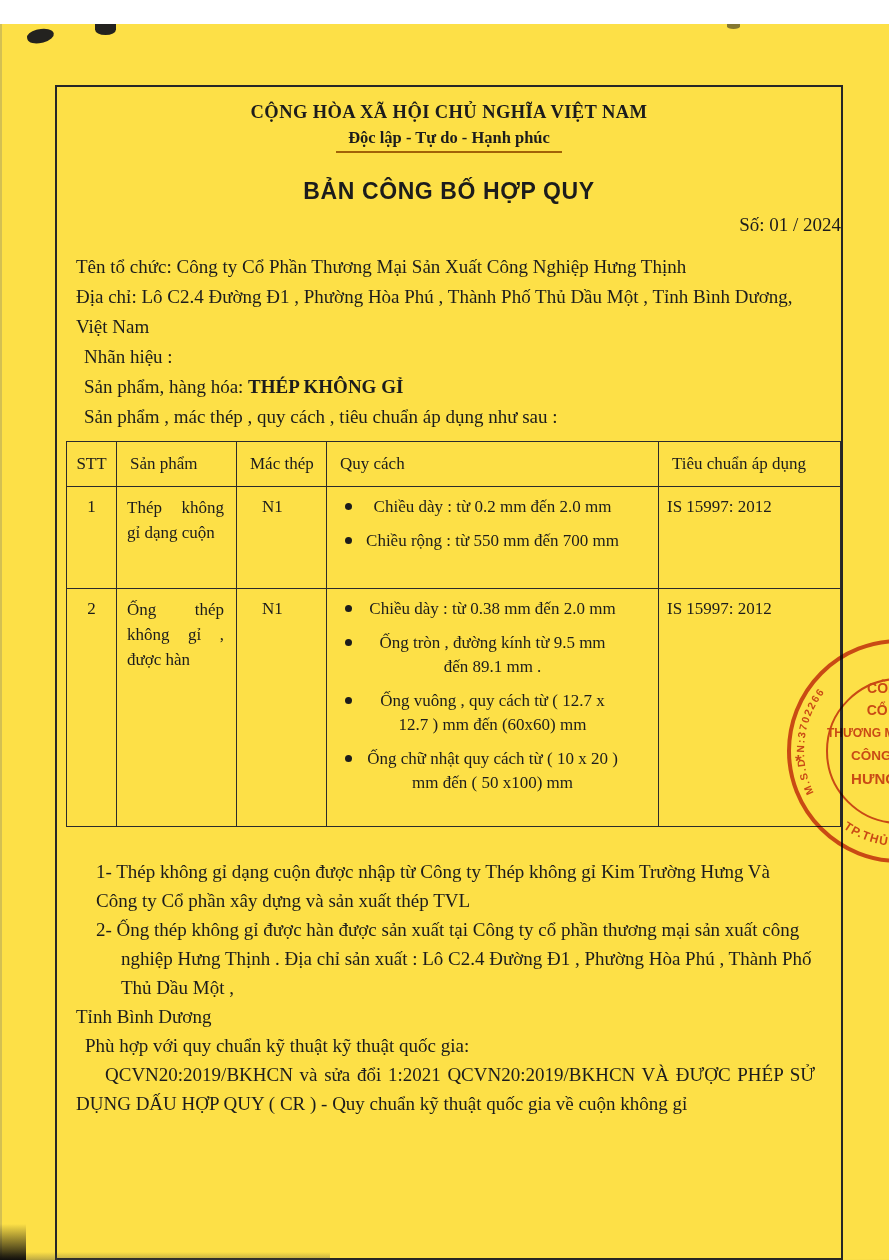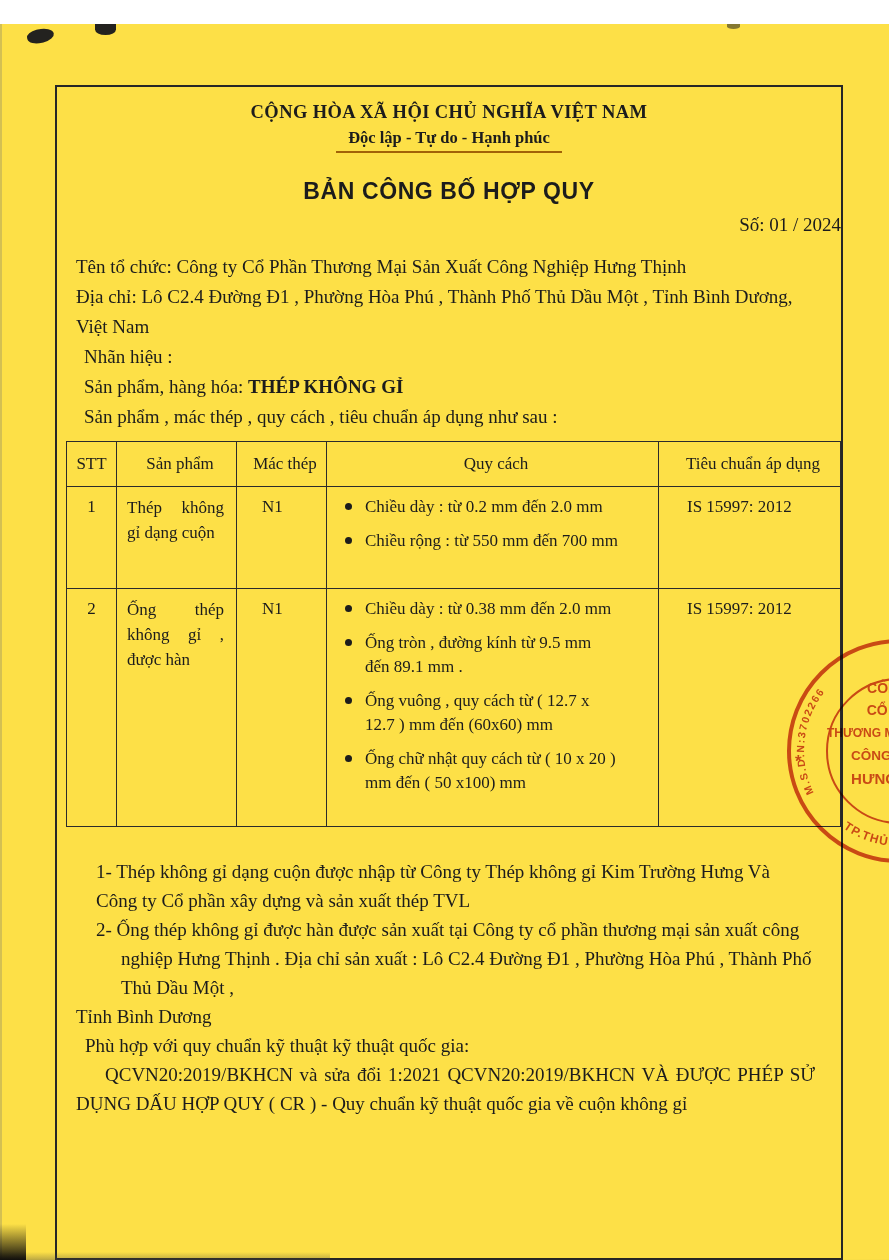--- a/index.html
+++ b/index.html
@@ -23,31 +23,31 @@
   
   .body-block{padding:14px 30px 0 19px;font-size:19px;line-height:30px;}
   .body-block p{margin:0;}
   .indent-sm{padding-left:8px;}
   .bold{font-weight:bold;}
 
   
   .spec-table{border-collapse:collapse;margin:9px 0 0 9px;width:calc(100% - 9px);
               font-size:17px;table-layout:fixed;}
   .spec-table th,.spec-table td{border:1.5px solid #2b2b2b;}
-  .spec-table th{font-weight:normal;text-align:center;height:40px;vertical-align:middle;
+  .spec-table th{font-weight:normal;text-align:left;height:40px;vertical-align:middle;
                  padding:2px 6px 2px 13px;}
   .spec-table td{vertical-align:top;padding:8px 6px 4px 10px;line-height:24px;}
   th.c-stt,td.c-stt{text-align:center;padding-left:4px;padding-right:4px;}
   td.c-product{text-align:justify;line-height:25px;padding-right:12px;}
   td.c-grade{padding-left:25px;}
-  td.c-standard{padding-left:28px;}
+  td.c-standard{padding-left:8px;}
   .col-stt{width:50px;}.col-product{width:120px;}.col-grade{width:90px;}.col-specs{width:332px;}
   .row1{height:102px;}.row2{height:238px;}
   .specs{list-style:none;margin:0;padding:0;}
-  .specs li{position:relative;padding:0 32px 0 28px;margin:0 0 10px;line-height:24px;}
+  .specs li{position:relative;padding:0 32px 0 28px;margin:0 0 10px;line-height:24px;text-align:center;}
   .specs li::before{content:"";position:absolute;left:8px;top:8px;width:7px;height:7px;
                     border-radius:50%;background:#1c1c1c;}
 
   
   .notes{padding:30px 26px 0 19px;font-size:19px;line-height:29px;}
   .notes p{margin:0;}
   .note1{padding-left:20px;}
   .note2{margin-top:2px;padding-left:45px;text-indent:-25px;}
   .note-conform{padding-left:9px;}
   .note-regulation{margin-left:-10px;text-indent:29px;text-align:justify;}

